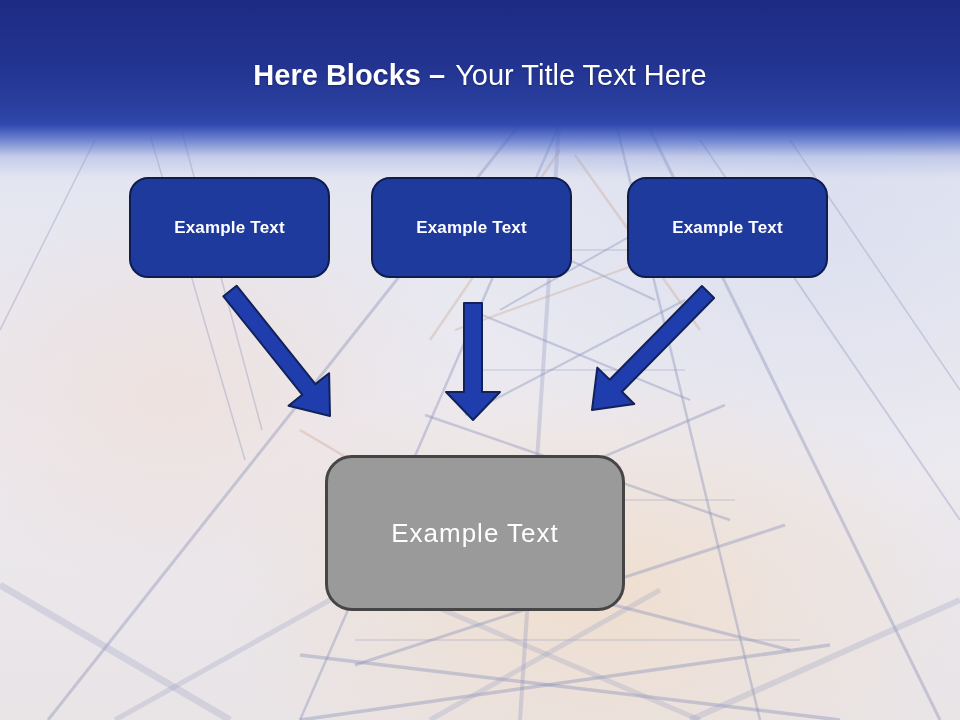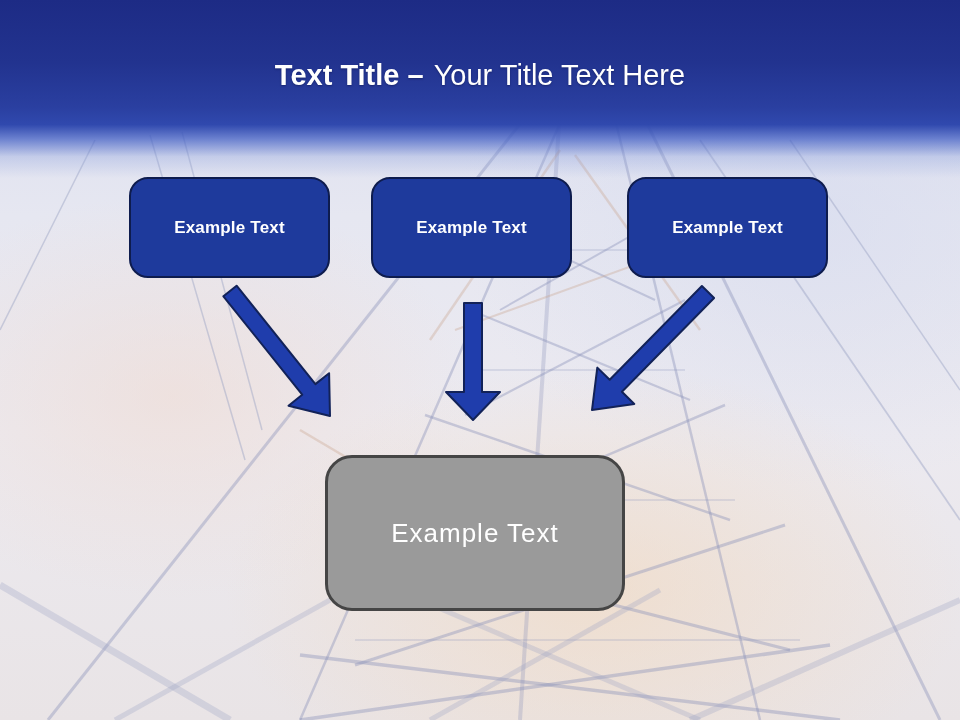--- a/index.html
+++ b/index.html
@@ -88,21 +88,21 @@
       <line x1="560" y1="150" x2="430" y2="340" stroke-width="2.5"></line>
       <line x1="575" y1="155" x2="700" y2="330" stroke-width="2.5"></line>
       <line x1="455" y1="330" x2="690" y2="245" stroke-width="2"></line>
       <line x1="300" y1="430" x2="520" y2="560" stroke-width="2.5"></line>
     </g>
   </svg>
 
   <div class="header-band"></div>
 
   <div class="slide-title">
-    <span class="t-bold">Text Title –</span><span class="t-light">Your Title Text Here</span>
+    <span class="t-bold">Here Blocks –</span><span class="t-light">Your Title Text Here</span>
   </div>
 
   <div class="text-block block-1">
     <span>Example Text</span>
   </div>
   <div class="text-block block-2">
     <span>Example Text</span>
   </div>
   <div class="text-block block-3">
     <span>Example Text</span>

